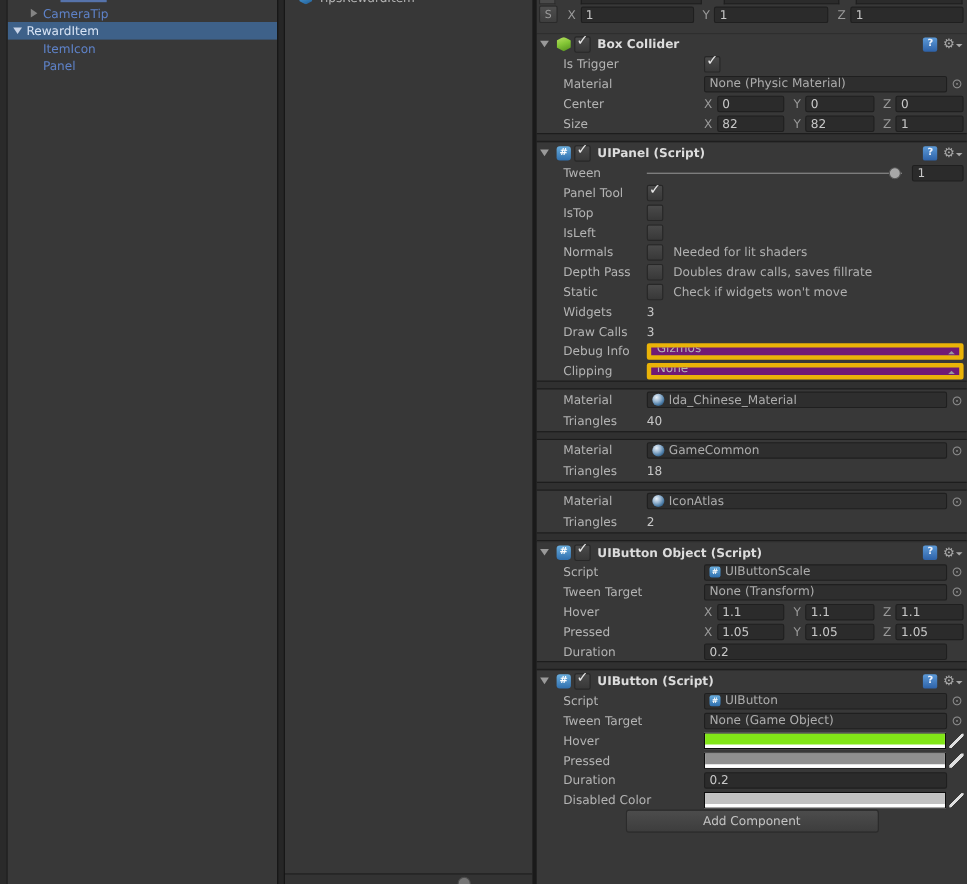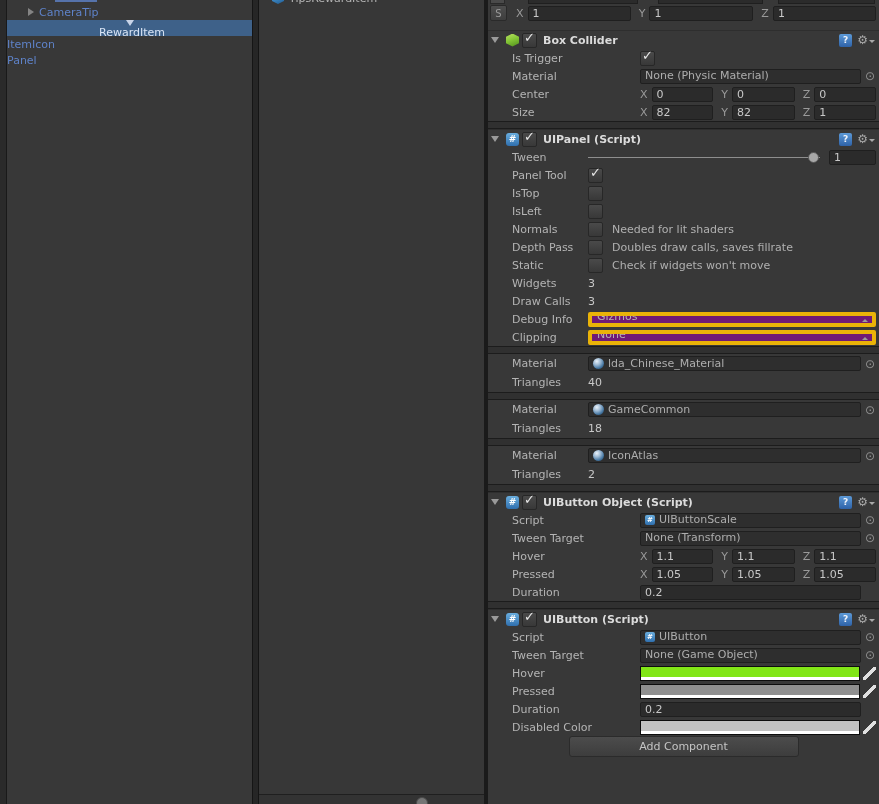--- a/index.html
+++ b/index.html
@@ -19,21 +19,21 @@
   #inspector{position:absolute;left:488px;top:0;width:391px;height:804px;background:#383838;overflow:hidden;}
 
   
   .hclip{height:4px;position:relative;}
   .hclip .frag{position:absolute;left:48px;top:0;width:42px;height:2px;background:#5e82c8;opacity:.8;}
   .hrow{height:16px;display:flex;align-items:center;white-space:nowrap;}
   .hrow .hlabel{color:#5e82c8;}
   .hrow.cam{padding-left:21px;}
   .hrow.selrow{padding-left:5px;}
   .hrow.selrow .hlabel{color:#d8e4f5;}
-  .hrow.child{}
+  .hrow.child{padding-left:32px;}
   .fold{width:0;height:0;border-style:solid;flex:none;}
   .fold.right{border-width:4px 0 4px 6px;border-color:transparent transparent transparent #848484;margin-right:5px;}
   .fold.down{border-width:6px 4px 0 4px;border-color:#9a9a9a transparent transparent transparent;margin-right:4px;}
   .fold.down.onsel{border-top-color:#c8d4e8;}
 
   
   .prow{position:absolute;top:-10px;left:13px;height:16px;display:flex;align-items:center;gap:5px;}
   .prow .plabel{color:#b4b4b4;}
   .cube-blue{width:12px;height:12px;flex:none;background:linear-gradient(160deg,#7cc4ee,#3f8cc8 45%,#205a90);clip-path:polygon(50% 0,100% 25%,100% 75%,50% 100%,0 75%,0 25%);}
   .pbottom{position:absolute;left:0;right:0;bottom:0;height:9px;background:#333333;border-top:1px solid #1f1f1f;}
@@ -109,21 +109,21 @@
 <div id="chrome-strip"></div>
 
 <div id="hierarchy">
   <div class="hclip">
       <span class="frag"></span>
     </div>
   <div class="hrow cam">
     <span class="fold right"></span>
     <span class="hlabel">CameraTip</span>
   </div>
-  <div class="hrow selrow" style="background: rgb(62, 97, 137); flex-direction: column;">
+  <div class="hrow selrow" style="background: rgb(62, 97, 137);">
     <span class="fold down onsel"></span>
     <span class="hlabel">RewardItem</span>
   </div>
   <div class="hrow child">
     <span class="hlabel">ItemIcon</span>
   </div>
   <div class="hrow child">
     <span class="hlabel">Panel</span>
   </div>
 </div>

